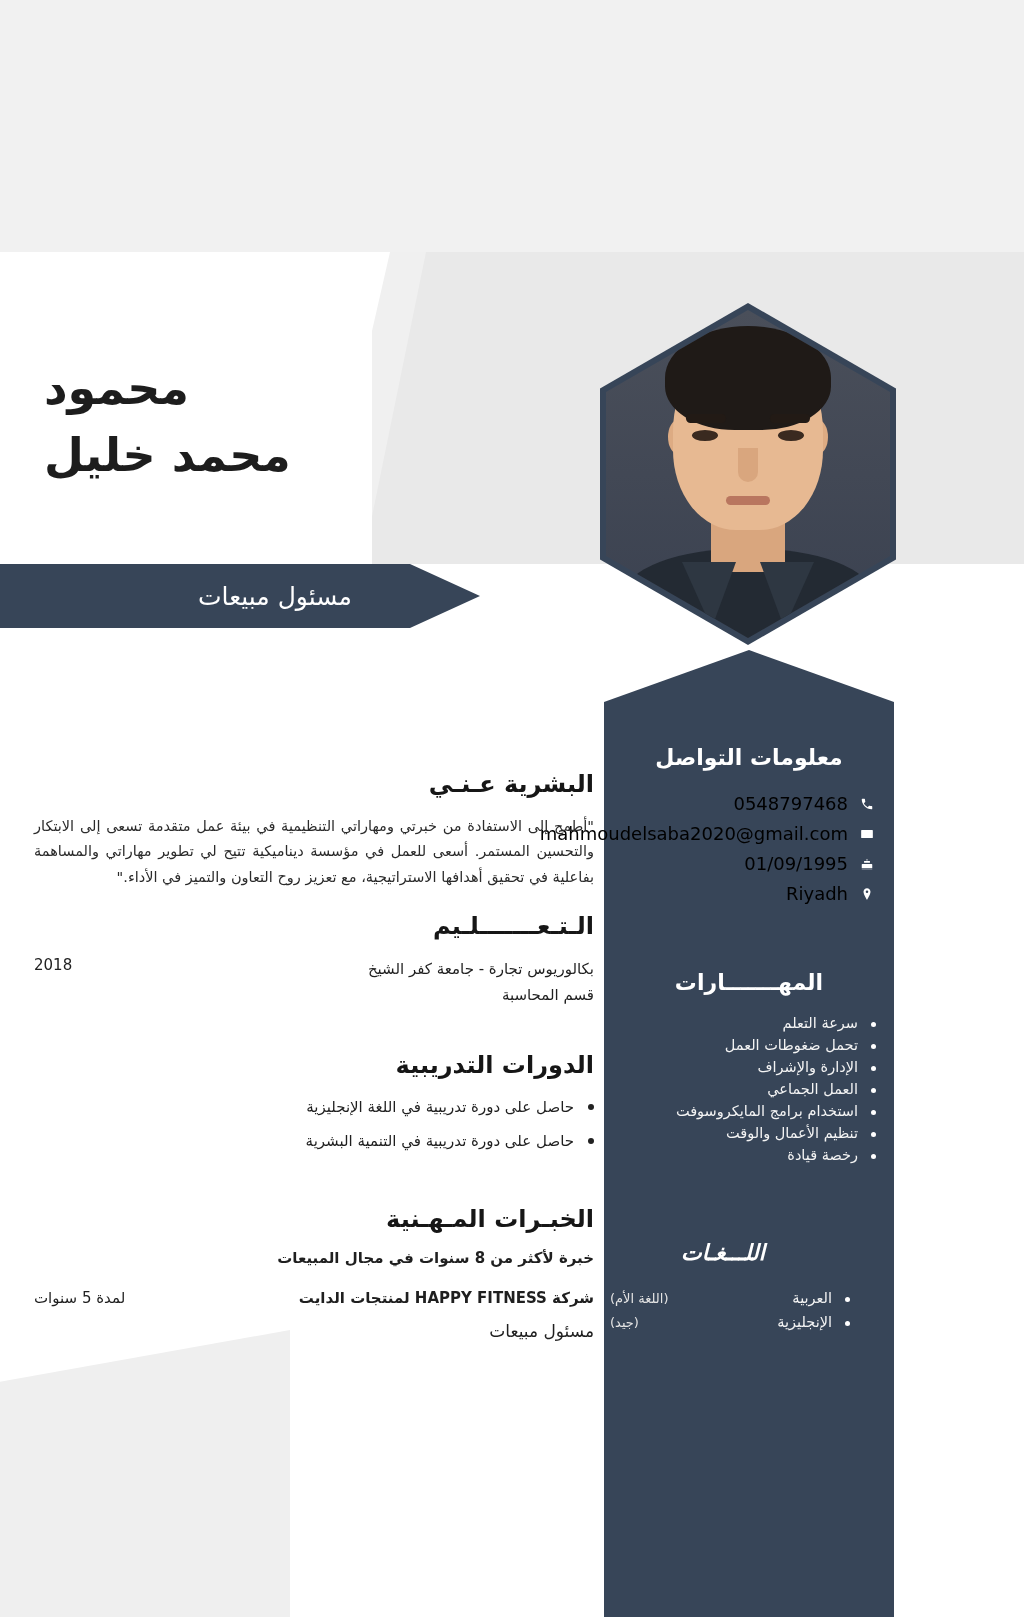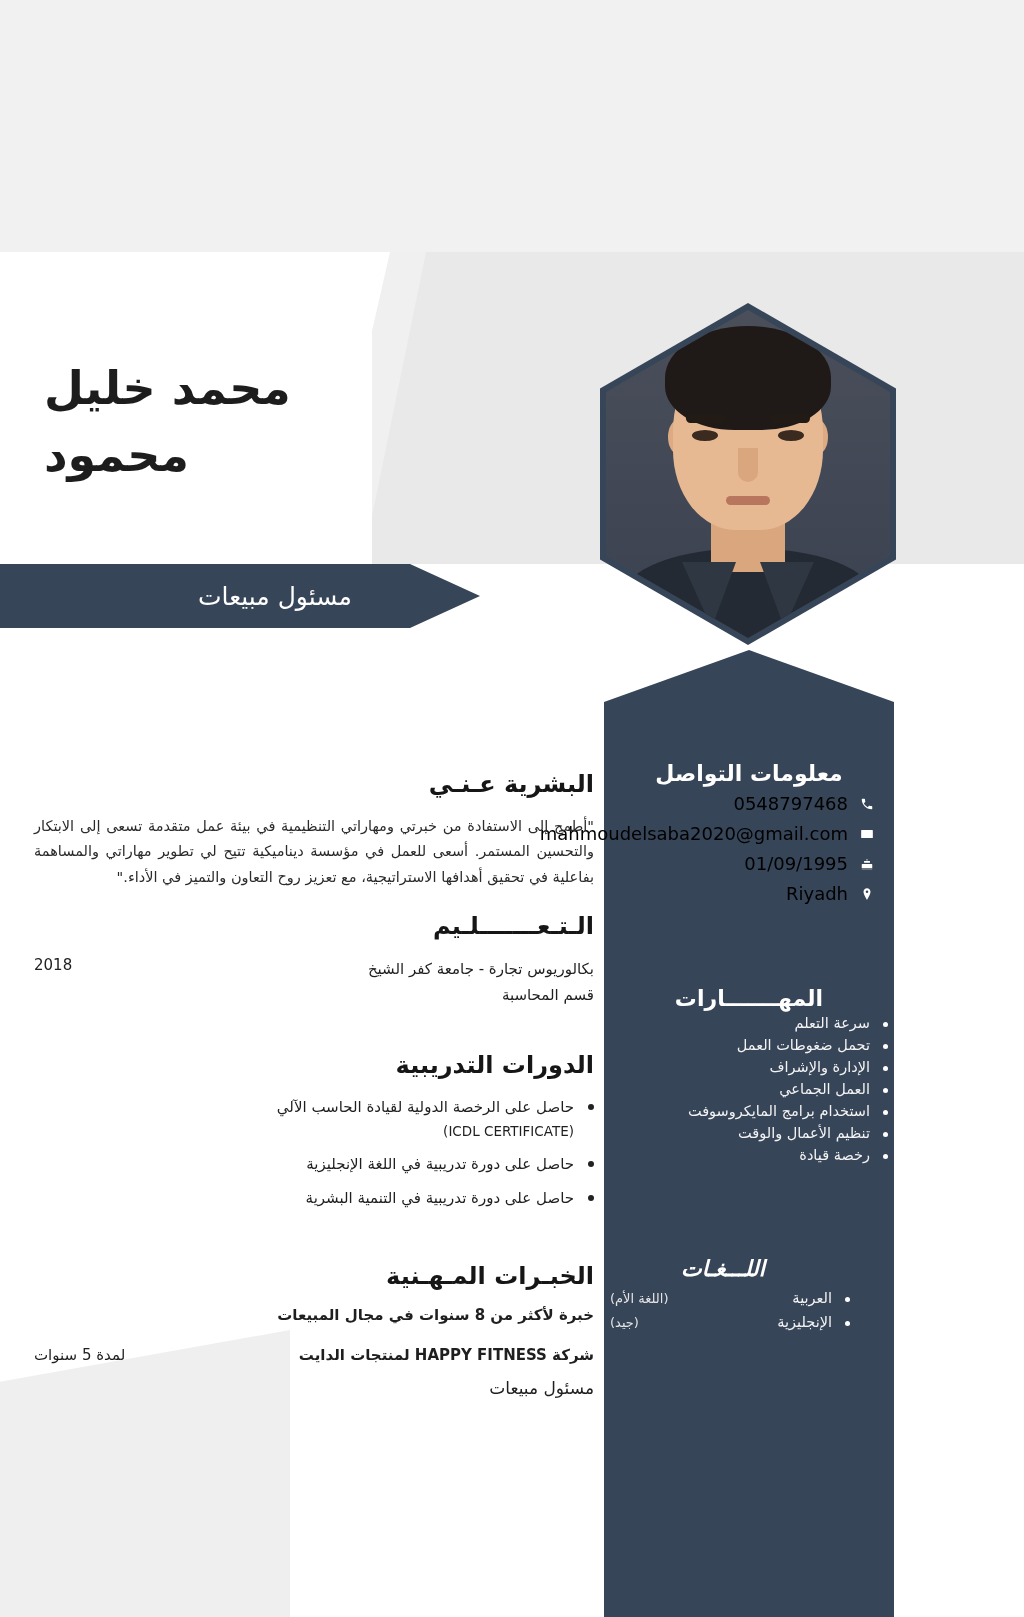--- a/index.html
+++ b/index.html
@@ -147,35 +147,35 @@
     width:74px;height:54px;background:#d9a67e;
   }
 
   
   .sb-inner{
     position:absolute;left:604px;top:650px;width:290px;height:967px;
     color:#ffffff;
   }
   .sb-h{
     text-align:center;font-size:22px;font-weight:bold;letter-spacing:1px;
-    margin:16px;
+    margin:0;
   }
   .contact-row{
     display:flex;align-items:center;justify-content:flex-start;
     gap:10px;margin:0 0 9px 0;direction:rtl;
   }
   .c-icon{
     width:18px;height:18px;flex:0 0 18px;display:flex;align-items:center;justify-content:center;
     color:#ffffff;font-size:13px;
   }
   .c-text{
     font-size:18px;color:#000000;white-space:nowrap;
   }
   .sb-ul{
-    margin:0;padding:0 22px 0 16px;list-style:none;direction:rtl;text-align:right;
+    margin:0;padding:0 22px 0 4px;list-style:none;direction:rtl;text-align:right;
   }
   .sb-ul li{
     font-size:14.5px;margin-bottom:6px;position:relative;padding-right:18px;color:#f4f4f4;
   }
   .sb-ul li::before{
     content:"";position:absolute;right:0;top:7px;width:5px;height:5px;border-radius:50%;
     background:#ffffff;
   }
   .lang-row{
     display:flex;justify-content:space-between;align-items:baseline;
@@ -229,22 +229,22 @@
   <div class="top-band"></div>
   <div class="grey-top-right"></div>
   <div class="grey-wedge"></div>
   <div class="name-panel"></div>
   <div class="name-panel-wedge"></div>
   <div class="body-white"></div>
   <div class="body-white-top"></div>
   <div class="bl-grey"></div>
 
   <div class="name-block">
+    <div class="name-line">محمود</div>
     <div class="name-line">محمد خليل</div>
-    <div class="name-line">محمود</div>
   </div>
 
   <div class="ribbon">
     <span>مسئول مبيعات</span>
   </div>
 
   <div class="hex-wrap">
     <div class="hex"></div>
     <div class="hex-photo">
       <div class="shirt"></div>
@@ -347,24 +347,20 @@
       <div class="edu-right">
         <div>بكالوريوس تجارة - جامعة كفر الشيخ</div>
         <div>قسم المحاسبة</div>
       </div>
       <div class="edu-year">2018</div>
     </div>
 
     <h2 class="m-h" style="margin-top:42px;">الدورات التدريبية</h2>
     <ul class="m-ul">
       <li>
-        <span>حاصل على الرخصة الدولية لقيادة الحاسب الآلي</span>
-        <span class="sub">(ICDL CERTIFICATE)</span>
-      </li>
-      <li>
         <span>حاصل على دورة تدريبية في اللغة الإنجليزية</span>
       </li>
       <li>
         <span>حاصل على دورة تدريبية في التنمية البشرية</span>
       </li>
     </ul>
 
     <h2 class="m-h" style="margin-top:52px;">الخبـرات المـهـنية</h2>
     <p class="exp-head">خبرة لأكثر من 8 سنوات في مجال المبيعات</p>
     <div class="exp-row">

